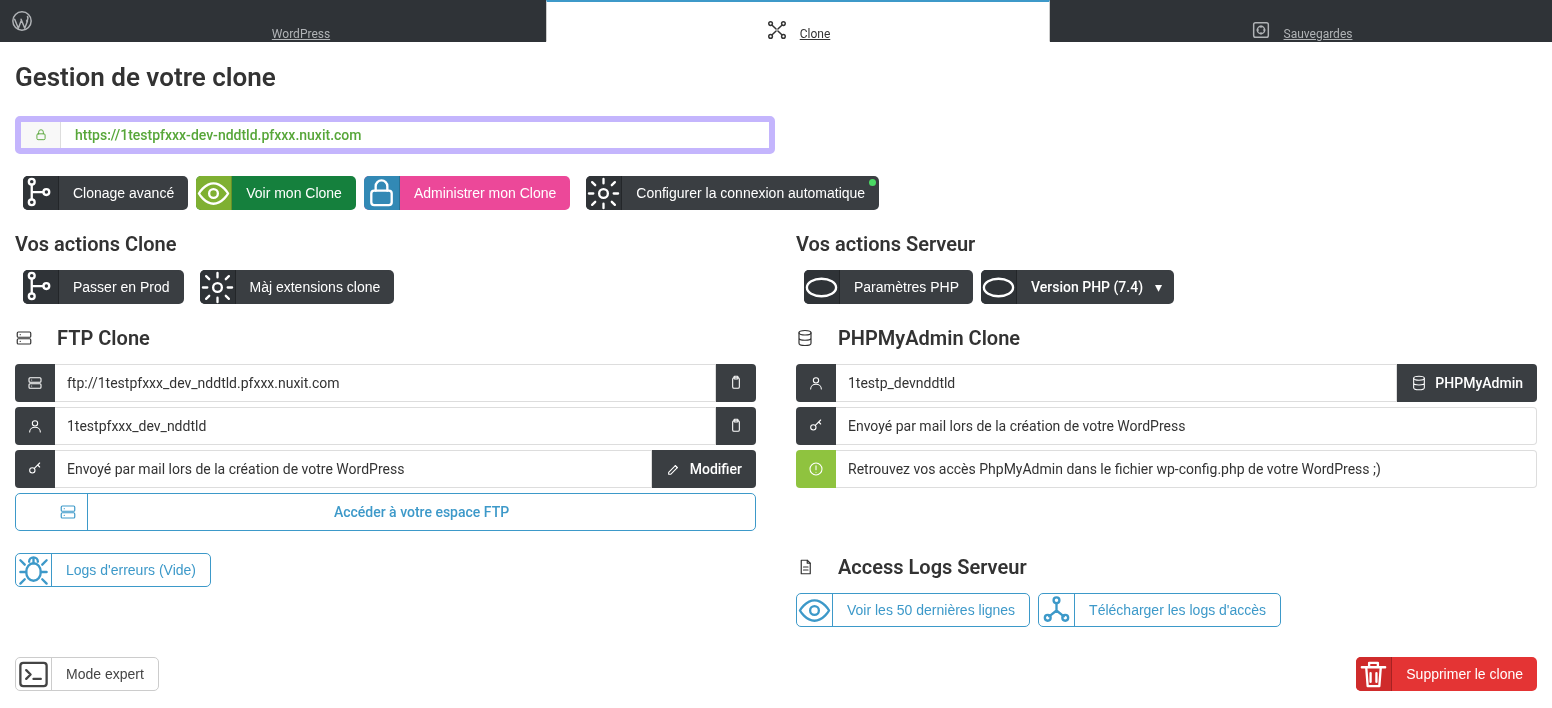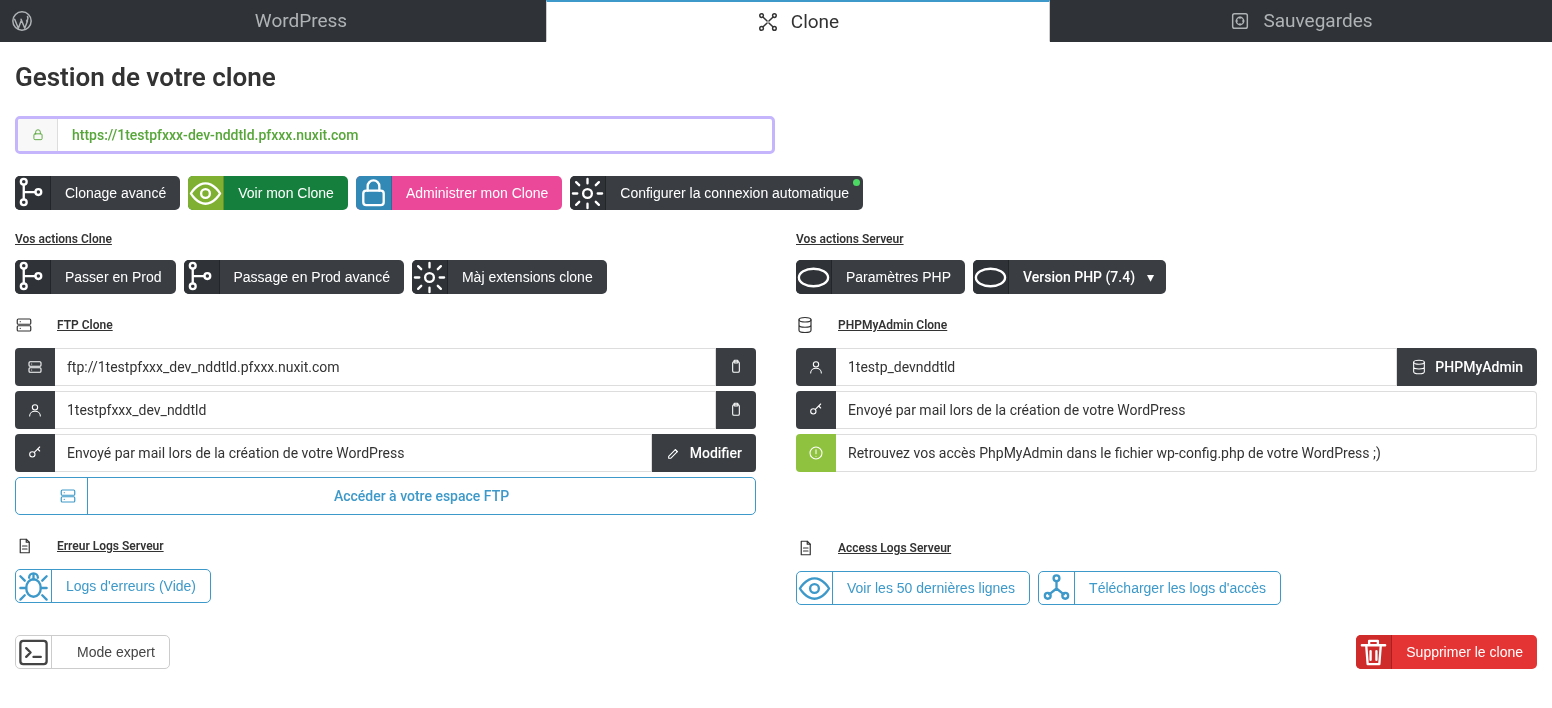--- a/index.html
+++ b/index.html
@@ -2,56 +2,56 @@
 <html><head>
 <meta charset="utf-8">
 <style>
 * { box-sizing: border-box; margin: 0; padding: 0; }
 body { font-family: -apple-system, BlinkMacSystemFont, "Segoe UI", Roboto, sans-serif; background: #fff; color: #333; font-size: 14px; }
 
 
 .topbar { display: flex; height: 42px; background: #2f3337; }
 .topbar .logo { width: 44px; display: flex; align-items: center; justify-content: center; }
 .topbar .logo svg { width: 22px; height: 22px; }
-.topbar .tab { flex: 1; display: flex; align-items: center; justify-content: center; gap: 12px; color: #b0b3b6; cursor: pointer; border-bottom: 1px solid #2f3337; font-size: 19px; }
+.topbar .tab { flex: 1; display: flex; align-items: flex-end; justify-content: center; gap: 12px; color: #b0b3b6; cursor: pointer; border-bottom: 1px solid #2f3337; font-size: 12px; text-decoration: underline; }
 .topbar .tab.active { background: #fff; color: #333; border: 1px solid #ccc; border-bottom: 1px solid #fff; border-top: 2px solid #3d99c9; }
 .topbar .tab .tabicon { display: flex; align-items: center; }
 .topbar .tab .tabicon svg { width: 22px; height: 22px; }
 
 .page { padding: 12px 15px 30px; }
 h1.pagetitle { font-size: 26px; font-weight: 600; margin: 8px 0 24px; color: #333; }
 
 
-.urlbar { display: flex; align-items: center; border: 3px solid #c4b5fd; border-radius: 5px; height: 38px; max-width: 760px; margin-bottom: 22px; overflow: hidden; }
+.urlbar { display: flex; align-items: center; border: 6px solid #c4b5fd; border-radius: 5px; height: 38px; max-width: 760px; margin-bottom: 22px; overflow: hidden; }
 .urlbar .lockcell { width: 40px; height: 100%; display: flex; align-items: center; justify-content: center; background: #f8f8f8; border-right: 1px solid #ddd; }
 .urlbar .lockcell svg { width: 14px; height: 14px; }
 .urlbar .urltext { padding: 0 14px; color: #57a639; font-weight: 500; }
 
 
 .btnrow { display: flex; gap: 8px; flex-wrap: wrap; margin-bottom: 22px; }
 .btn { display: flex; align-items: center; height: 34px; border-radius: 5px; overflow: hidden; border: none; cursor: pointer; font-size: 14px; font-weight: 500; position: relative; }
 .btn .btnicon { width: 36px; height: 100%; display: flex; align-items: center; justify-content: center; border-right: 1px solid rgba(0,0,0,0.25); }
 .btn .btnlabel { padding: 0 14px; white-space: nowrap; }
-.btn-dark { background: #3a3e42; color: #fff; }
+.btn-dark { background: #3a3e42; color: #fff; margin-left: 8px; }
 .btn-dark .btnicon { background: #2f3337; }
 .btn-green { background: #15803d; color: #fff; }
 .btn-green .btnicon { background: #7fb032; border-right-color: rgba(0,0,0,0.18); }
 .btn-blue { background: #ec4899; color: #fff; }
 .btn-blue .btnicon { background: #3289b5; border-right-color: rgba(0,0,0,0.18); }
 .btn-outline-blue { background: #fff; color: #3d99c9; border: 1px solid #3d99c9; }
 .btn-outline-blue .btnicon { border-right: 1px solid #3d99c9; }
-.btn-outline-gray { background: #fff; color: #444; border: 1px solid #ccc; gap: 11px; }
+.btn-outline-gray { background: #fff; color: #444; border: 1px solid #ccc; }
 .btn-outline-gray .btnicon { border-right: 1px solid #ccc; }
 .btn-red { background: #e43434; color: #fff; }
 .btn-red .btnicon { background: #cf2b2b; border-right-color: rgba(0,0,0,0.2); }
 .btn .pulse { position: absolute; top: 3px; right: 3px; width: 7px; height: 7px; border-radius: 50%; background: #4bd964; }
 
 .twocol { display: flex; gap: 40px; }
 .col { flex: 1; min-width: 0; }
-.sectitle { font-size: 12px; font-weight: 600; margin-bottom: 14px; text-decoration: underline; }
+.sectitle { font-size: 20px; font-weight: 600; margin-bottom: 14px; }
 .sectitle.icn { display: flex; align-items: center; gap: 24px; }
 .sectitle.icn svg { width: 18px; height: 18px; }
 
 .fieldrow { display: flex; align-items: stretch; height: 38px; margin-bottom: 5px; }
 .fieldrow .fcell { width: 40px; display: flex; align-items: center; justify-content: center; background: #3a3e42; color: #fff; border-radius: 4px 0 0 4px; }
 .fieldrow .fcell.green { background: #8fc33f; }
 .fieldrow .fcell svg { width: 16px; height: 16px; }
 .fieldrow .fval { flex: 1; border: 1px solid #ddd; border-left: none; display: flex; align-items: center; padding: 0 12px; color: #333; font-size: 14px; }
 .fieldrow .fact { width: 40px; display: flex; align-items: center; justify-content: center; background: #3a3e42; color: #fff; border-radius: 0 4px 4px 0; cursor: pointer; }
 .fieldrow .fact svg { width: 16px; height: 16px; }
@@ -252,28 +252,20 @@
           <span class="btnicon">
               <svg viewBox="0 0 24 24">
                 <use href="#i-branch"></use>
               </svg>
             </span>
           <span class="btnlabel">Passer en Prod</span>
         </button>
         <button class="btn btn-dark">
           <span class="btnicon">
               <svg viewBox="0 0 24 24">
-                <use href="#i-branch"></use>
-              </svg>
-            </span>
-          <span class="btnlabel">Passage en Prod avancé</span>
-        </button>
-        <button class="btn btn-dark">
-          <span class="btnicon">
-              <svg viewBox="0 0 24 24">
                 <use href="#i-gear"></use>
               </svg>
             </span>
           <span class="btnlabel">Màj extensions clone</span>
         </button>
       </div>
 
       <div class="sectitle icn">
         <svg viewBox="0 0 24 24">
             <use href="#i-server"></use>
@@ -322,26 +314,20 @@
       </div>
       <div class="fullbtn">
         <div class="fbicon">
             <svg viewBox="0 0 24 24">
               <use href="#i-server"></use>
             </svg>
           </div>
         <div class="fblabel">Accéder à votre espace FTP</div>
       </div>
 
-      <div class="sectitle icn">
-        <svg viewBox="0 0 24 24">
-            <use href="#i-file"></use>
-          </svg>
-        <span>Erreur Logs Serveur</span>
-      </div>
       <div class="btnrow">
         <button class="btn btn-outline-blue">
           <span class="btnicon">
               <svg viewBox="0 0 24 24">
                 <use href="#i-bug"></use>
               </svg>
             </span>
           <span class="btnlabel">Logs d'erreurs (Vide)</span>
         </button>
       </div>

